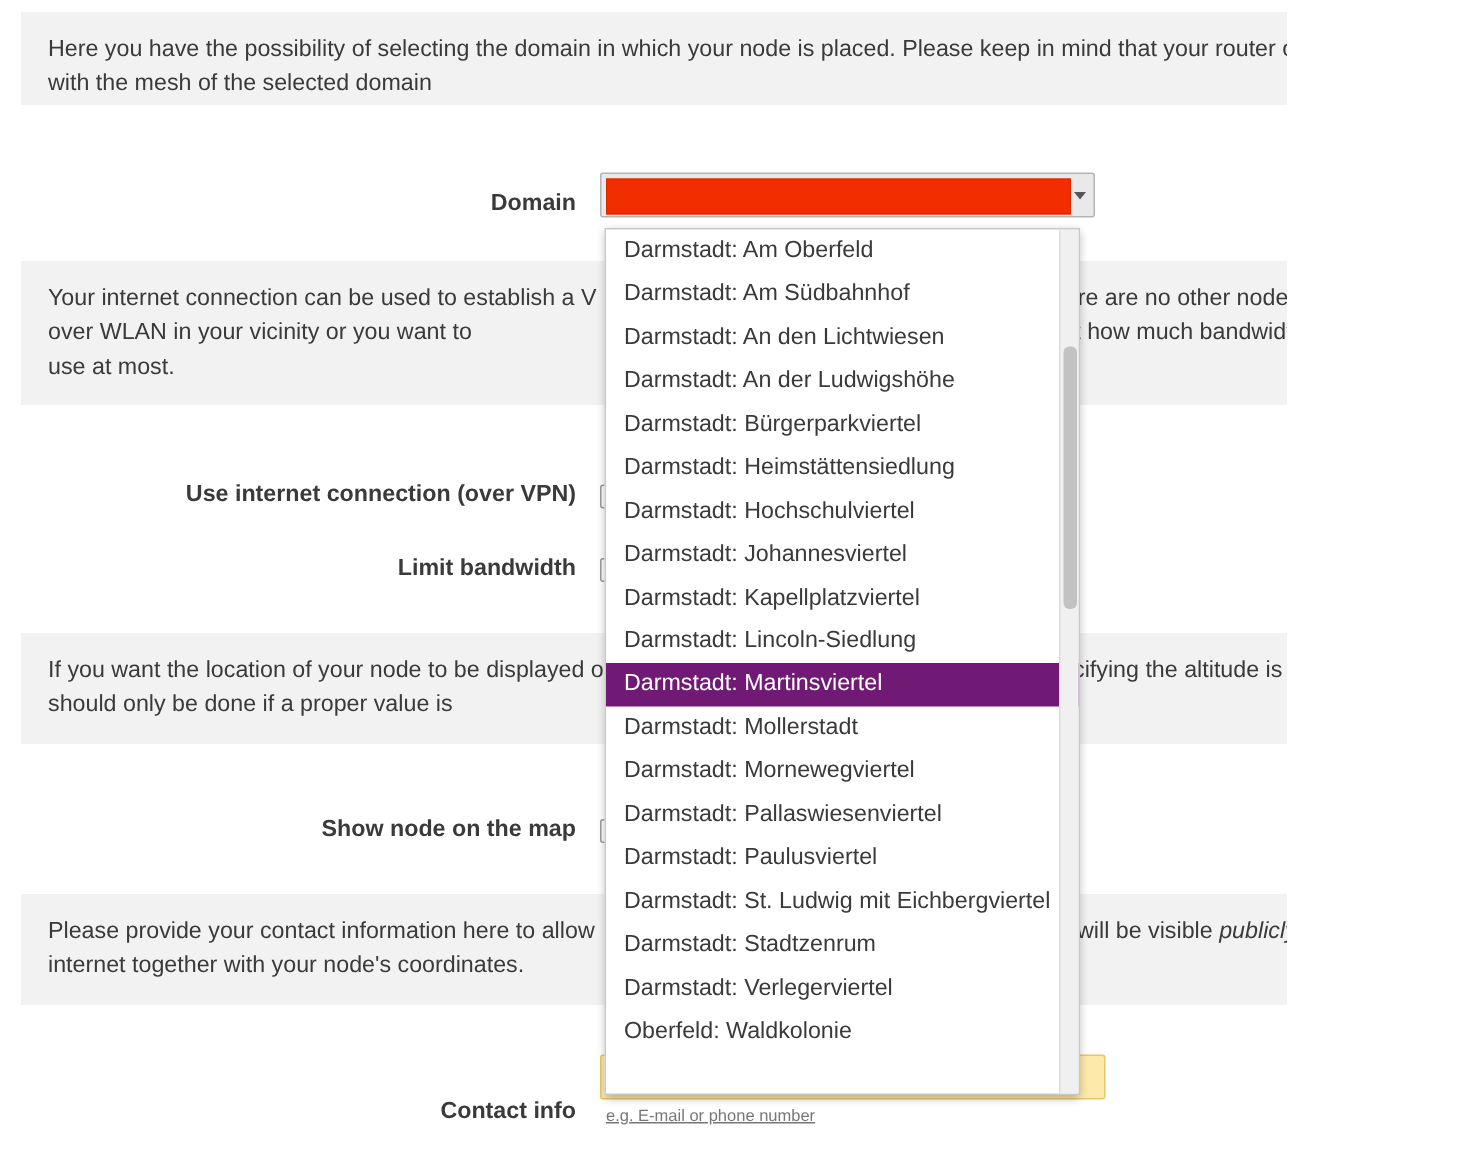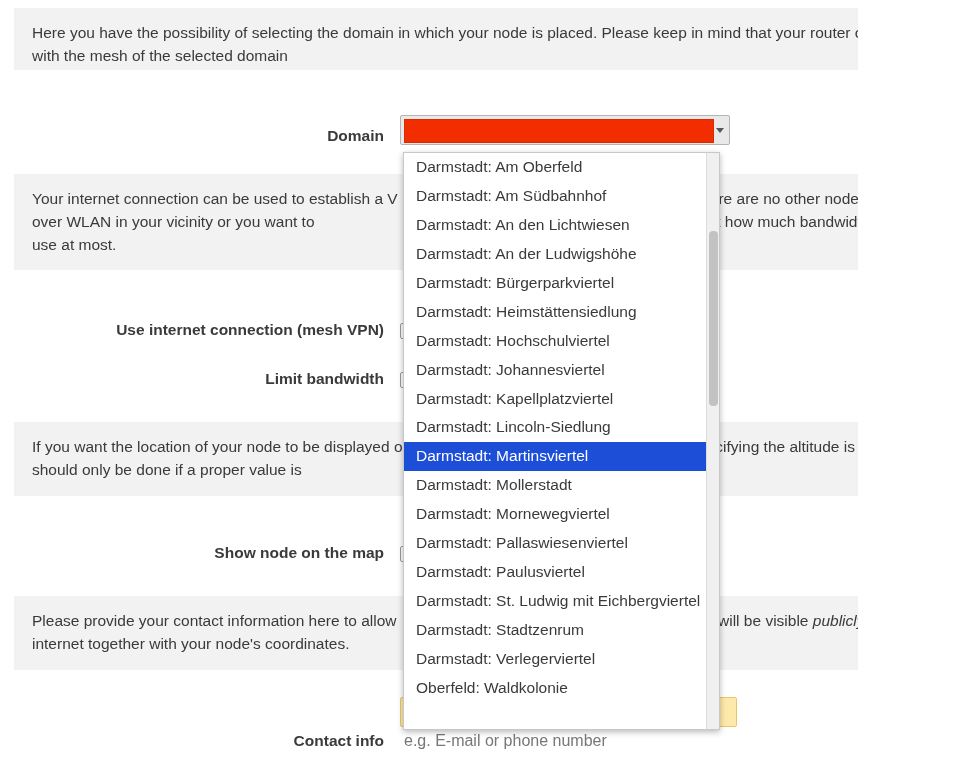--- a/index.html
+++ b/index.html
@@ -120,21 +120,21 @@
   .dd-item {
     height: 28.95px;
     line-height: 28.95px;
     padding-left: 12px;
     font-size: 15.5px;
     color: #3a3a3a;
     white-space: nowrap;
     box-sizing: border-box;
   }
   .dd-item.selected {
-    background: #1d4ed8;
+    background: #701a75;
     color: #ffffff;
   }
   .dd-scrollbar {
     position: absolute;
     right: 0;
     top: 0;
     width: 13px;
     height: 100%;
     background: #f0f0f0;
     border-left: 1px solid #dcdcdc;
@@ -168,24 +168,25 @@
     background: #fde9a9;
     border: 1px solid #e6c86a;
     border-radius: 2px;
     font-family: "Liberation Sans", sans-serif;
     font-size: 15px;
     color: #6b6b6b;
     padding: 3px 8px;
     text-align: center;
   }
   .help-text {
-    font-size: 16px;
+    font-size: 11px;
     color: #777777;
     margin-top: 5px;
     padding-left: 4px;
+    text-decoration: underline;
   }
 
   .italic {
     font-style: italic;
   }
 </style>
 </head>
 <body>
 
 <div class="page">
@@ -210,21 +211,21 @@
     <p>
       <span>Your internet connection can be used to establish a V</span>
       <span style="display:inline-block; width:232px;"></span>
       <span>option if there are no other nodes reachable over WLAN in your vicinity or you want to</span>
       <span style="display:inline-block; width:150px;"></span>
       <span>ailable for the network. You can limit how much bandwidth the node will use at most.</span>
     </p>
   </div>
 
   <div class="form-row" style="position:absolute; left:0; top:311px; width:979px; height:28px;">
-    <div class="form-label">Use internet connection (mesh VPN)</div>
+    <div class="form-label">Use internet connection (over VPN)</div>
     <div class="form-control">
       <div class="checkbox"></div>
     </div>
   </div>
 
   <div class="form-row" style="position:absolute; left:0; top:360px; width:979px; height:28px;">
     <div class="form-label">Limit bandwidth</div>
     <div class="form-control">
       <div class="checkbox"></div>
     </div>

